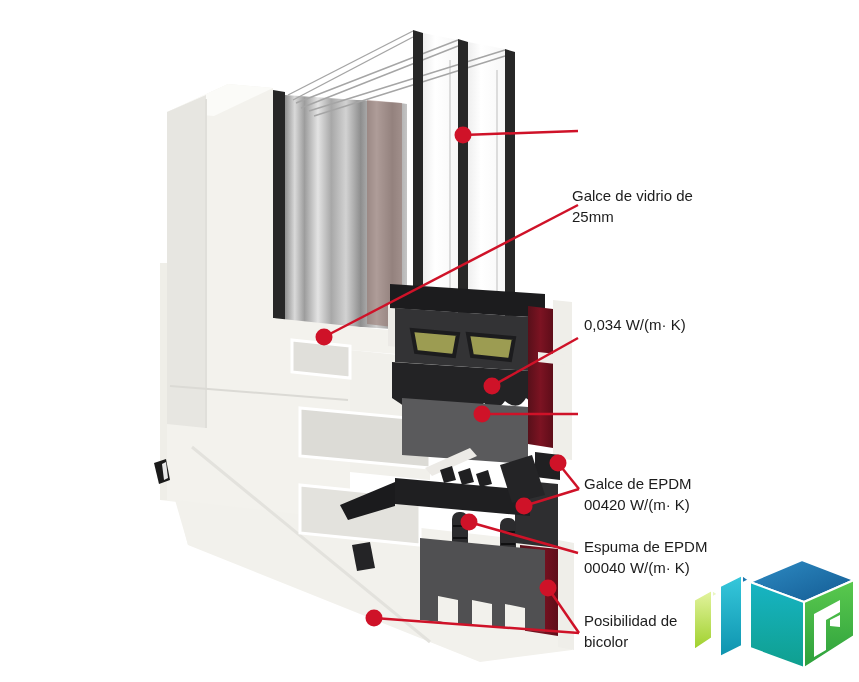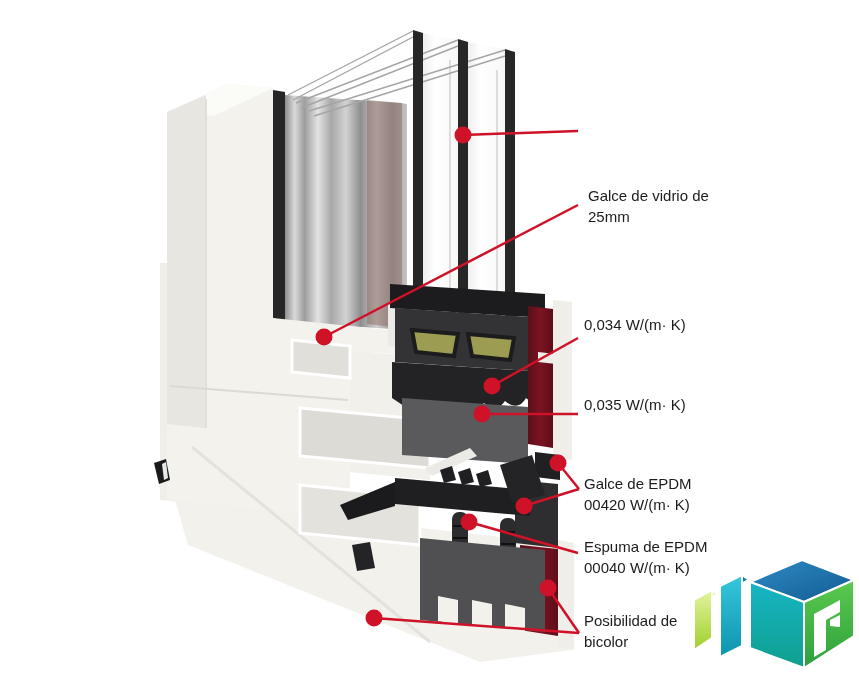--- a/index.html
+++ b/index.html
@@ -200,28 +200,27 @@
     <circle cx="492" cy="386" r="8.5"></circle>
     <circle cx="482" cy="414" r="8.5"></circle>
     <circle cx="558" cy="463" r="8.5"></circle>
     <circle cx="524" cy="506" r="8.5"></circle>
     <circle cx="469" cy="522" r="8.5"></circle>
     <circle cx="374" cy="618" r="8.5"></circle>
     <circle cx="548" cy="588" r="8.5"></circle>
   </g>
 </svg>
 
-<div class="label" style="left:588px;top:186px;width:140px">
+<div class="label" style="left:572px;top:186px;width:140px">
   <span>Galce de vidrio de 25mm</span>
 </div>
 <div class="label" style="left:584px;top:315px;width:110px">
   <span class="val">0,034 W/(m· K)</span>
 </div>
 <div class="label" style="left:584px;top:395px;width:150px">
-  <span class="val">0,035 W/(m· K)</span>
 </div>
 <div class="label" style="left:584px;top:474px;width:170px">
   <span>Galce de EPDM</span>
   <span class="val">00420 W/(m· K)</span>
 </div>
 <div class="label" style="left:584px;top:537px;width:170px">
   <span>Espuma de EPDM</span>
   <span class="val">00040 W/(m· K)</span>
 </div>
 <div class="label" style="left:584px;top:611px;width:110px">

